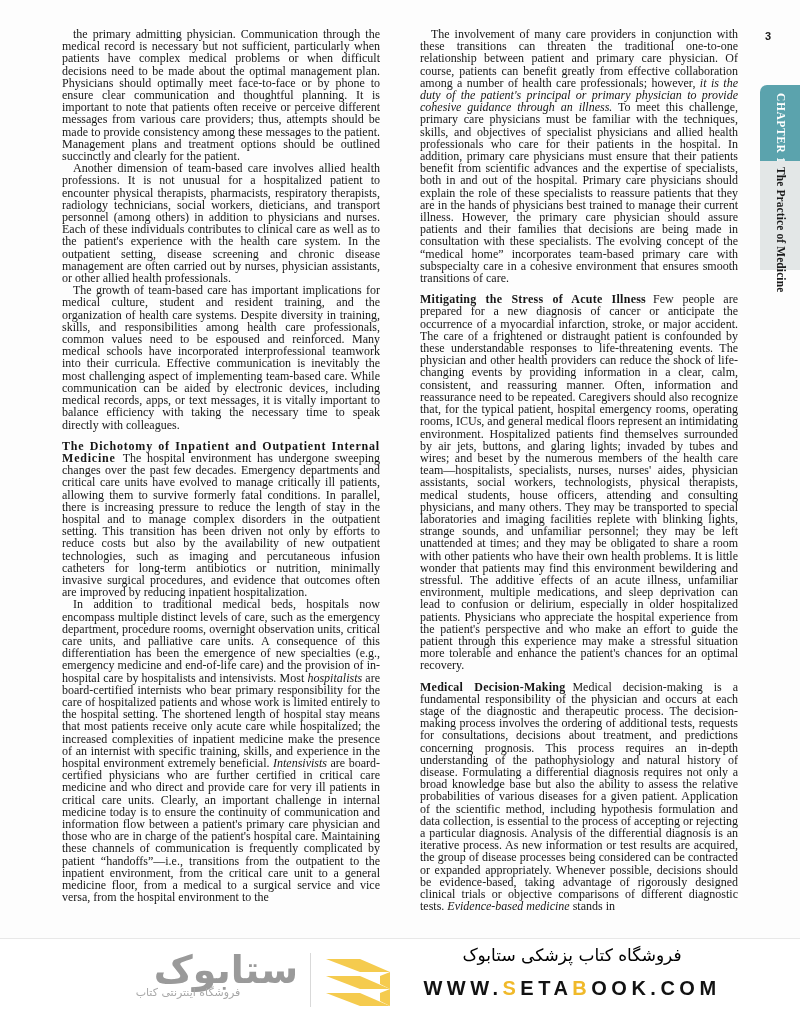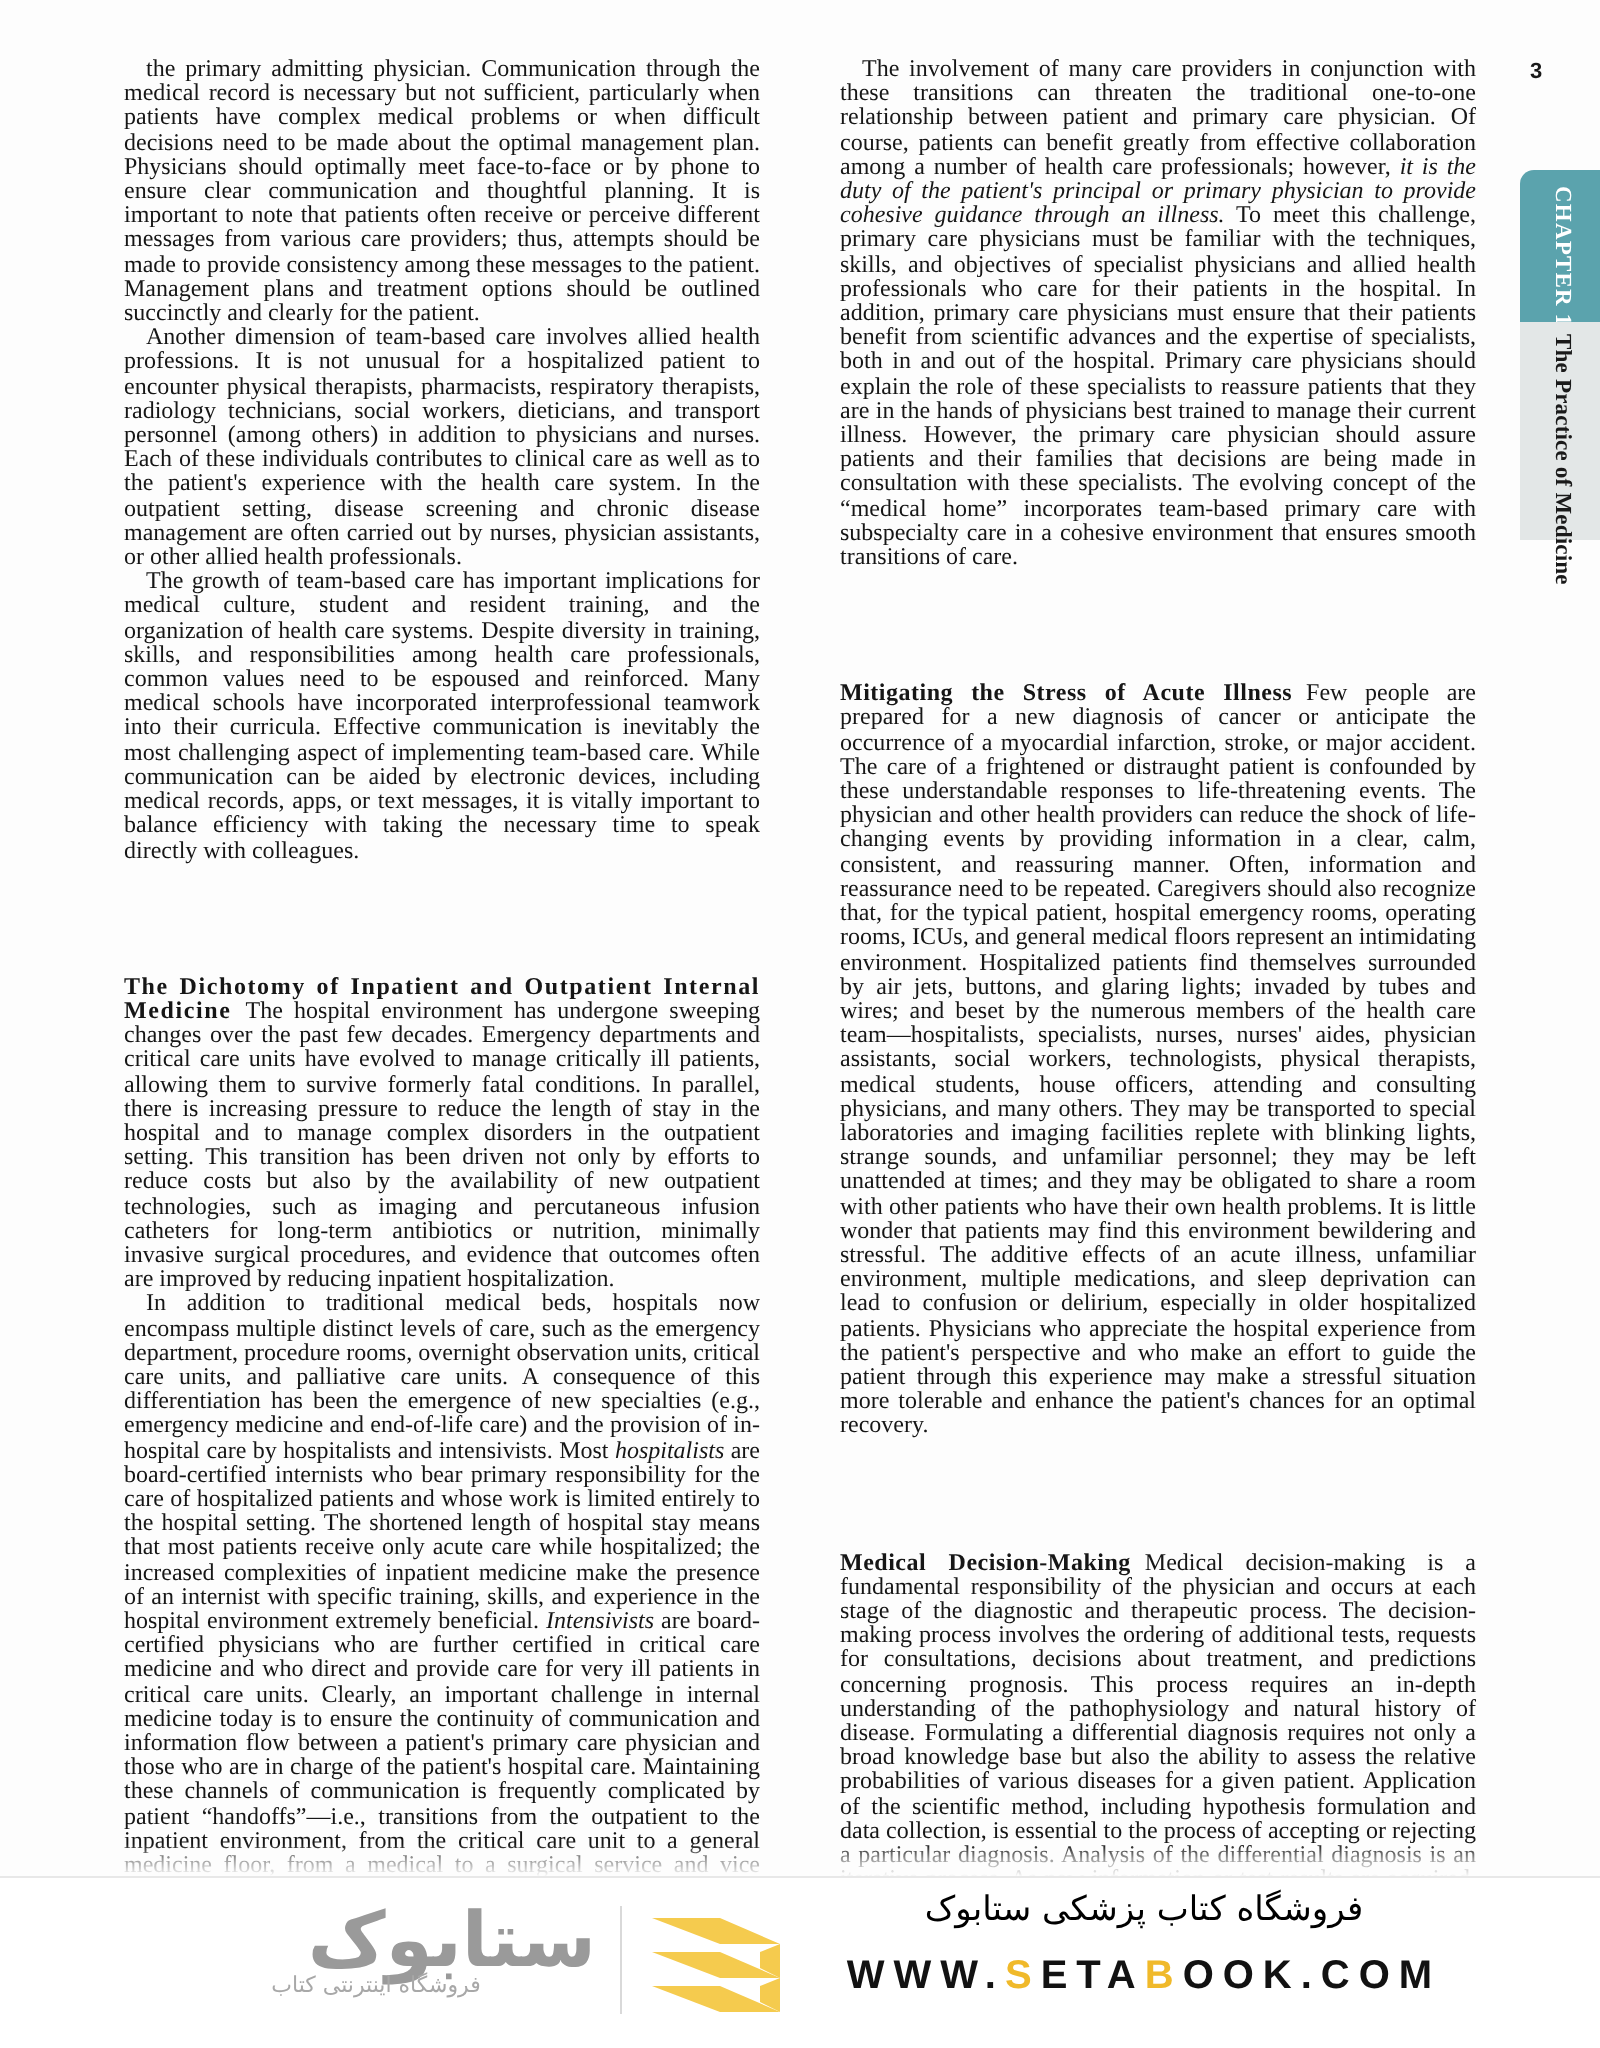--- a/index.html
+++ b/index.html
@@ -100,21 +100,21 @@
 
   .col p {
     margin: 0;
     font-size: 12px;
     line-height: 12.2px;
     text-align: justify;
     color: #161616;
     text-indent: 11px;
     hyphens: manual;
   }
-  .col p.head-para { text-indent: 0; margin-top: 47px; }
+  .col p.head-para { text-indent: 0; }
   .col .gap { height: 9px; }
   .run-in-head {
     font-weight: bold;
     letter-spacing: 0.25px;
   }
   .run-in-head.spaced { letter-spacing: 0.8px; }
   .after-head { padding-left: 7px; }
   em { font-style: italic; }
 
   

